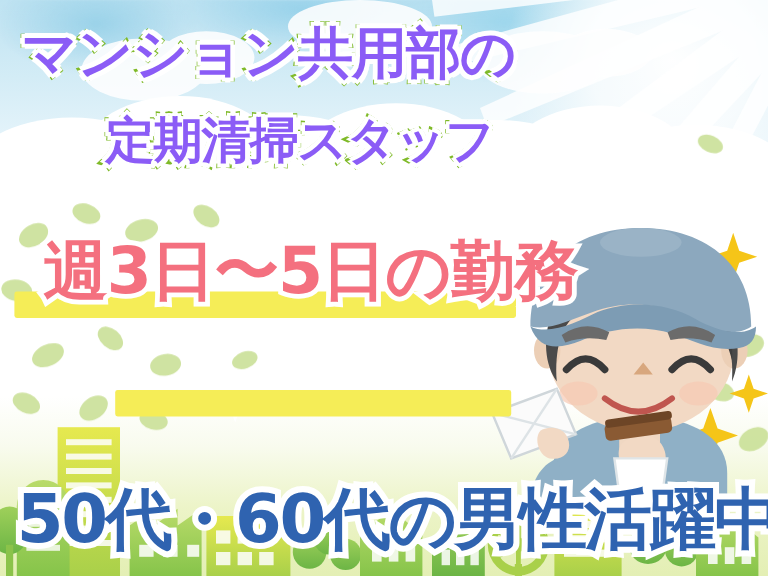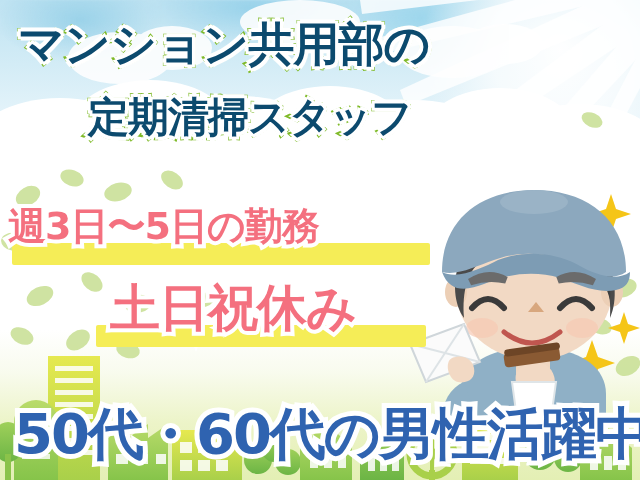--- a/index.html
+++ b/index.html
@@ -44,41 +44,41 @@
   }
   .city{position:absolute;left:0;bottom:0;width:640px;height:130px;}
 
   .leaves,.sparkles{position:absolute;left:0;top:0;width:640px;height:480px;pointer-events:none;}
 
   
   .tline{position:absolute;white-space:nowrap;font-weight:bold;}
 
   
   .tl-blue{
-    color:#0c4a6e;
+    color:#8b5cf6;
     -webkit-text-stroke:7px #7fba28;
     paint-order:stroke fill;
     text-shadow:
       0 0 0 #fff,
       4px 0 0 #fff,-4px 0 0 #fff,0 4px 0 #fff,0 -4px 0 #fff,
       3px 3px 0 #fff,-3px 3px 0 #fff,3px -3px 0 #fff,-3px -3px 0 #fff;
     letter-spacing:-1px;
   }
 
   #line1{left:18px;top:18px;font-size:46px;line-height:52px;}
   #line2{left:88px;top:82px;font-size:41px;line-height:70px;}
 
   
   .tl-pink{
     color:#f4707f;
     -webkit-text-stroke:8px #ffffff;
     paint-order:stroke fill;
     letter-spacing:-1px;
   }
-  #line3{left:8px;top:198px;font-size:38px;line-height:56px;}
+  #line3{left:36px;top:198px;font-size:54px;line-height:56px;}
   #line4{left:110px;top:280px;font-size:50px;line-height:56px;}
 
   .hl{
     position:absolute;background:#f5ed57;border-radius:2px;z-index:1;
   }
   #hl1{left:12px;top:243px;width:418px;height:22px;}
   #hl2{left:96px;top:325px;width:330px;height:22px;}
 
   
   .tl-blue2{
@@ -337,17 +337,16 @@
 
   <div class="hl z-hl" id="hl1"></div>
   <div class="hl z-hl" id="hl2"></div>
 
   <div class="tline tl-blue z-text" id="line1">マンション共用部の</div>
 
   <div class="tline tl-blue z-text" id="line2">定期清掃スタッフ</div>
 
   <div class="tline tl-pink z-text" id="line3">週3日〜5日の勤務</div>
 
-  <div class="tline tl-pink z-text" id="line4">土日祝休み</div>
 
   <div class="tline tl-blue2 z-text" id="line5">50代・60代の男性活躍中!</div>
 
 </div>
 
 </body></html>

